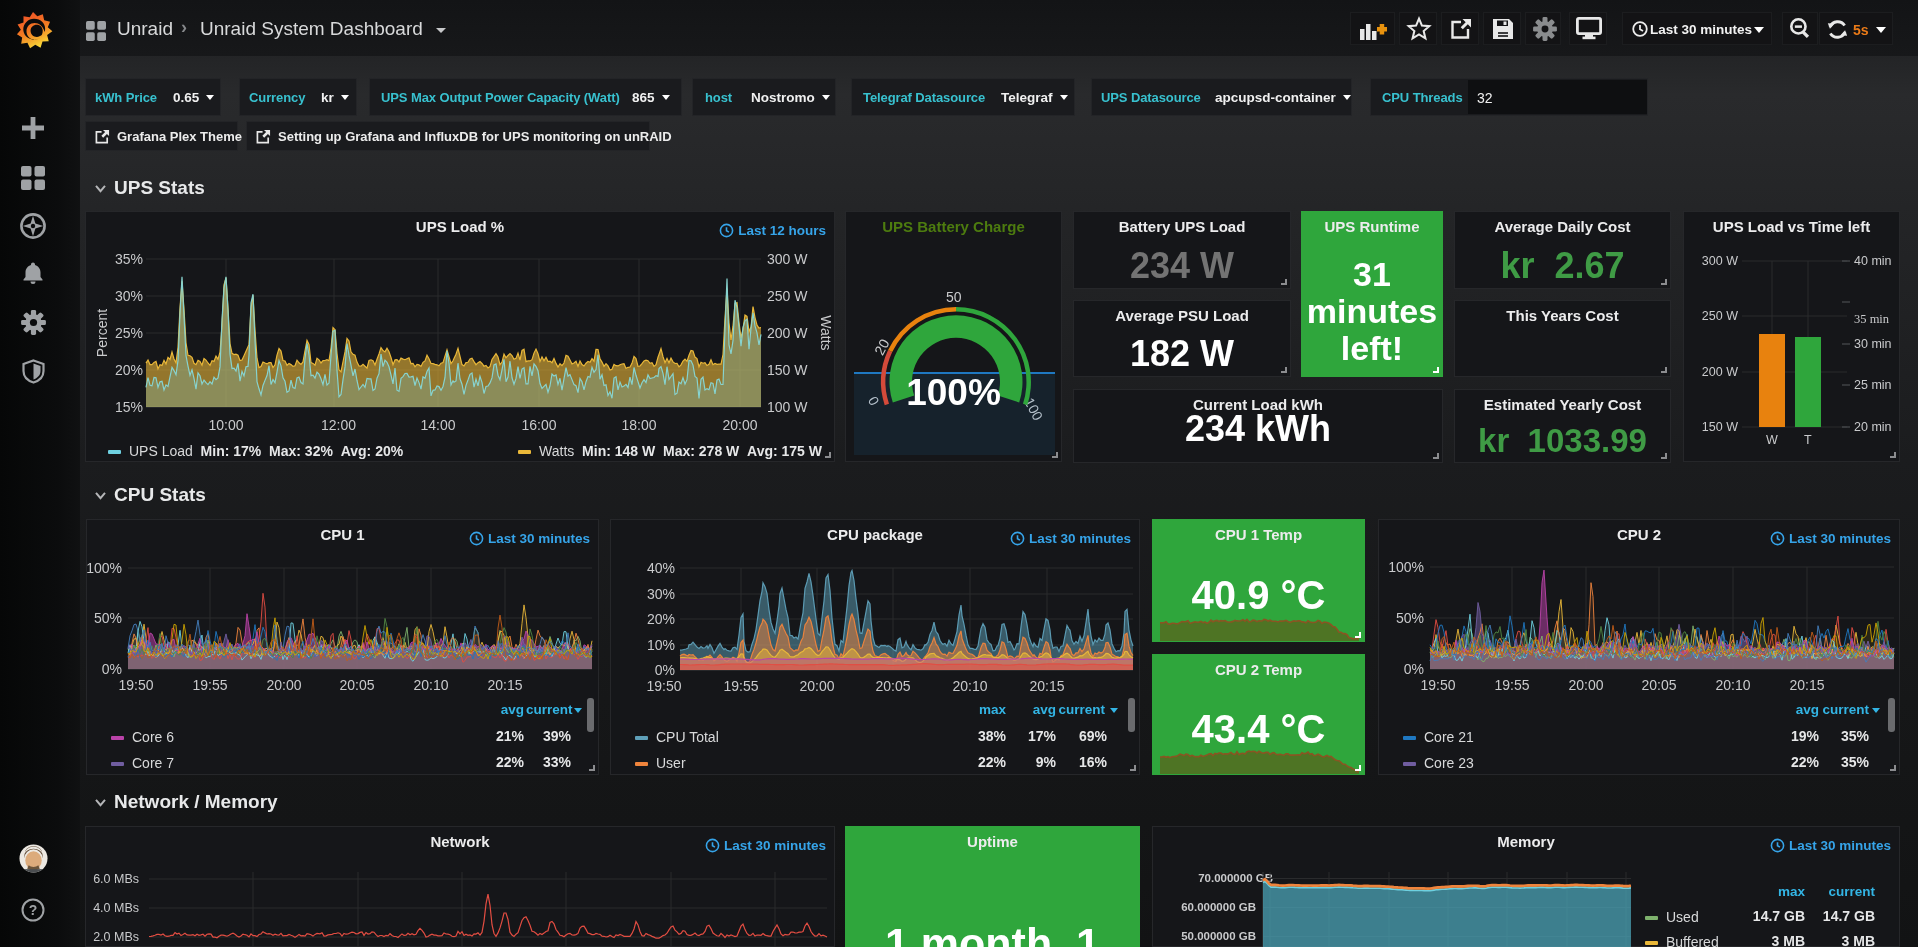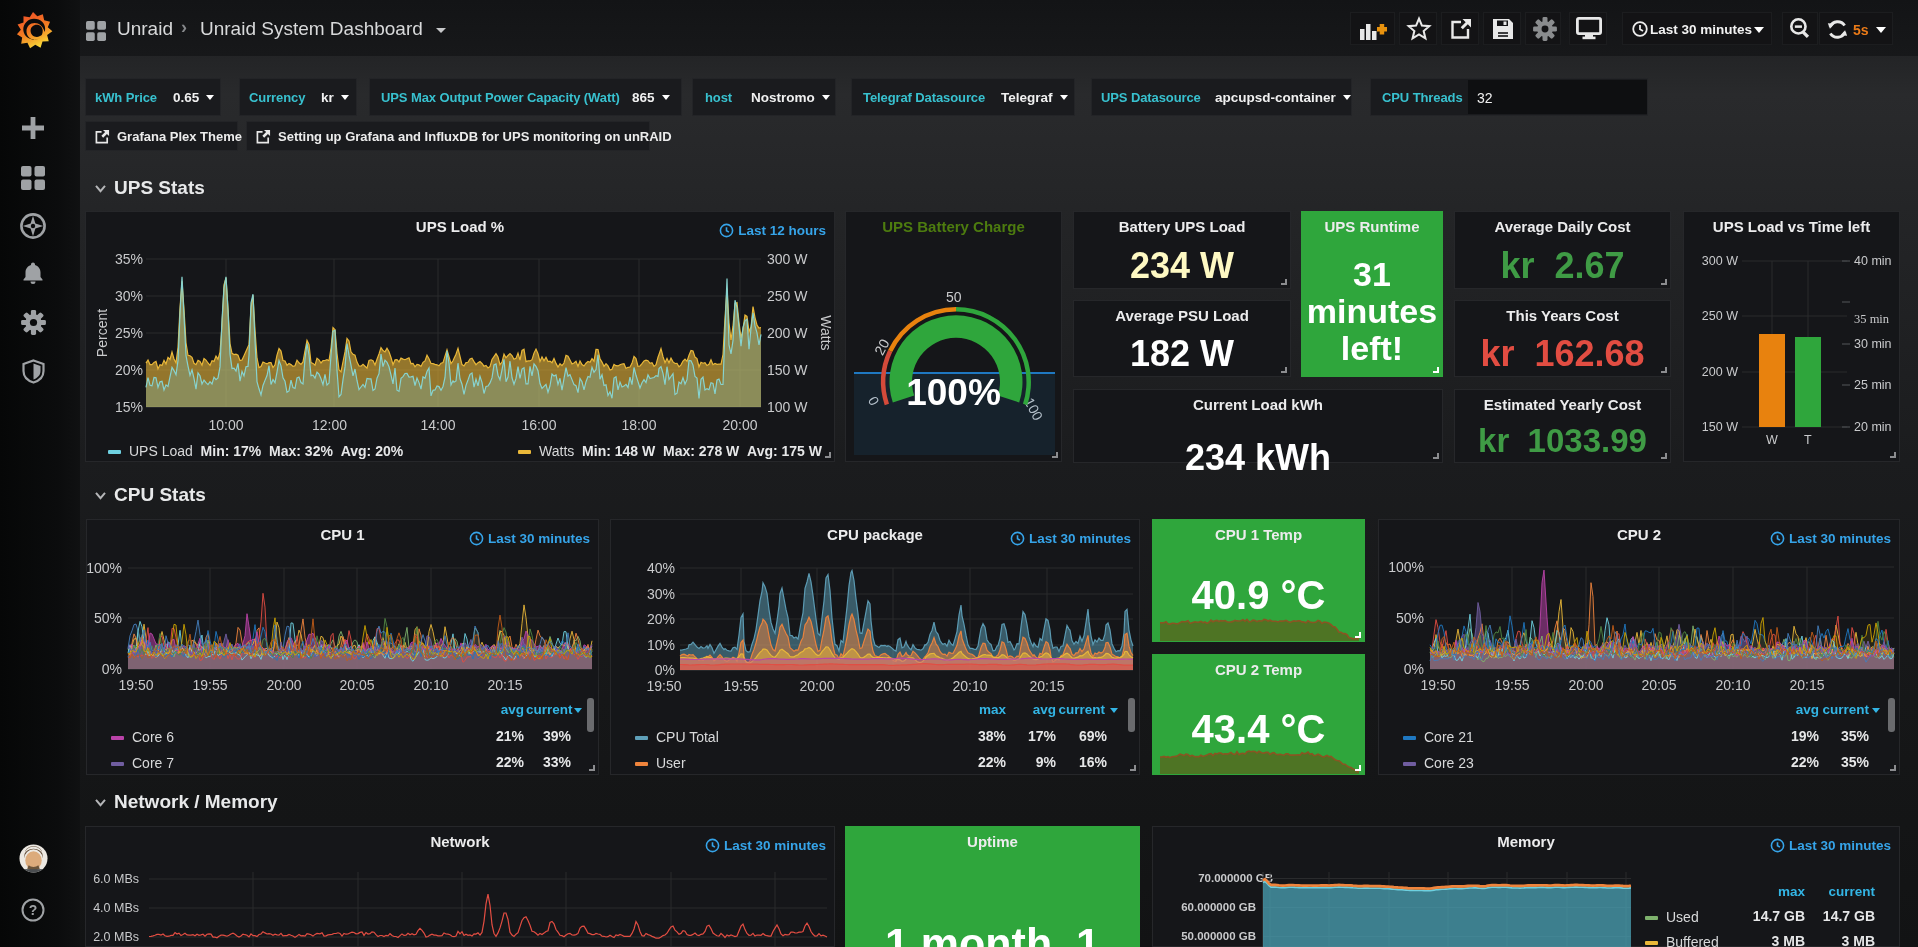--- a/index.html
+++ b/index.html
@@ -256,21 +256,21 @@
       <div class="ax axr" style="left:17px;top:76px;width:40px;">30%</div>
       <div class="ax axr" style="left:17px;top:113px;width:40px;">25%</div>
       <div class="ax axr" style="left:17px;top:150px;width:40px;">20%</div>
       <div class="ax axr" style="left:17px;top:187px;width:40px;">15%</div>
       <div class="ax" style="left:681px;top:39px;">300 W</div>
       <div class="ax" style="left:681px;top:76px;">250 W</div>
       <div class="ax" style="left:681px;top:113px;">200 W</div>
       <div class="ax" style="left:681px;top:150px;">150 W</div>
       <div class="ax" style="left:681px;top:187px;">100 W</div>
       <div class="ax" style="left:118px;top:205px;width:44px;text-align:center;">10:00</div>
-      <div class="ax" style="left:226px;top:205px;width:44px;text-align:left;">12:00</div>
+      <div class="ax" style="left:226px;top:205px;width:44px;text-align:right;">12:00</div>
       <div class="ax" style="left:330px;top:205px;width:44px;text-align:center;">14:00</div>
       <div class="ax" style="left:431px;top:205px;width:44px;text-align:center;">16:00</div>
       <div class="ax" style="left:531px;top:205px;width:44px;text-align:center;">18:00</div>
       <div class="ax" style="left:632px;top:205px;width:44px;text-align:center;">20:00</div>
       <div class="ax" style="left:-14px;top:113px;transform:rotate(-90deg);width:60px;text-align:center;">Percent</div>
       <div class="ax" style="left:715px;top:113px;transform:rotate(90deg);width:50px;text-align:center;">Watts</div>
       <svg width="750" height="251" style="left:0;top:0">
         <line x1="60" y1="47" x2="675" y2="47" stroke="#2a2b2d" stroke-width="1"></line>
         <line x1="60" y1="84" x2="675" y2="84" stroke="#2a2b2d" stroke-width="1"></line>
         <line x1="60" y1="121" x2="675" y2="121" stroke="#2a2b2d" stroke-width="1"></line>
@@ -303,46 +303,45 @@
         <path d="M38.7,193.2 A75,75 0 0 1 42.1,138.1 L46.2,140.0 A70.5,70.5 0 0 0 43.0,191.8 Z" fill="#d44a3a"></path>
         <path d="M42.1,138.1 A75,75 0 0 1 110.0,95.0 L110.0,99.5 A70.5,70.5 0 0 0 46.2,140.0 Z" fill="#e8820e"></path>
         <path d="M110.0,95.0 A75,75 0 0 1 181.3,193.2 L177.0,191.8 A70.5,70.5 0 0 0 110.0,99.5 Z" fill="#2fa63c"></path>
         <path d="M46.8,190.5 A66.5,66.5 0 1 1 173.2,190.5 L151.8,183.6 A44,44 0 1 0 68.2,183.6 Z" fill="#2fa63c"></path>
       </svg>
       <div class="bigv" style="top:160px;font-size:37px;">100%</div>
       <div class="corner"></div>
     </div>
     <div class="panel" style="left:1073px;top:211px;width:218px;height:78px;">
       <div class="pt">Battery UPS Load</div>
-      <div class="bigv" style="top:33px;font-size:36px;color:#fef9c3;">234 W</div>
+      <div class="bigv" style="top:33px;font-size:36px;color:#737373;">234 W</div>
       <div class="corner"></div>
     </div>
     <div class="panel" style="left:1073px;top:300px;width:218px;height:77px;">
       <div class="pt">Average PSU Load</div>
       <div class="bigv" style="top:32px;font-size:36px;color:#fff;">182 W</div>
       <div class="corner"></div>
     </div>
     <div class="panel" style="left:1073px;top:389px;width:370px;height:74px;">
       <div class="pt">Current Load kWh</div>
-      <div class="bigv" style="top:47px;font-size:36px;color:#fff;">234 kWh</div>
+      <div class="bigv" style="top:18px;font-size:36px;color:#fff;">234 kWh</div>
       <div class="corner"></div>
     </div>
     <div class="panel gp" style="left:1301px;top:211px;width:142px;height:166px;">
       <div class="pt">UPS Runtime</div>
       <div class="bigv" style="top:44px;font-size:34px;line-height:37px;">31<br>minutes<br>left!</div>
       <div class="cornerw"></div>
     </div>
     <div class="panel" style="left:1454px;top:211px;width:217px;height:78px;">
       <div class="pt">Average Daily Cost</div>
       <div class="bigv" style="top:33px;font-size:36px;color:#3f9b45;">kr &nbsp;2.67</div>
       <div class="corner"></div>
     </div>
     <div class="panel" style="left:1454px;top:300px;width:217px;height:77px;">
       <div class="pt">This Years Cost</div>
-      <div class="bigv" style="top:32px;font-size:36px;color:#e24d42;">kr &nbsp;162.68</div>
       <div class="corner"></div>
     </div>
     <div class="panel" style="left:1454px;top:389px;width:217px;height:74px;">
       <div class="pt">Estimated Yearly Cost</div>
       <div class="bigv" style="top:32px;font-size:33px;color:#3f9b45;">kr &nbsp;1033.99</div>
       <div class="corner"></div>
     </div>
     <div class="panel" style="left:1683px;top:211px;width:217px;height:251px;">
       <div class="pt">UPS Load vs Time left</div>
       <div class="ax axr" style="left:8px;top:42px;width:46px;font-size:12.5px;">300 W</div>

